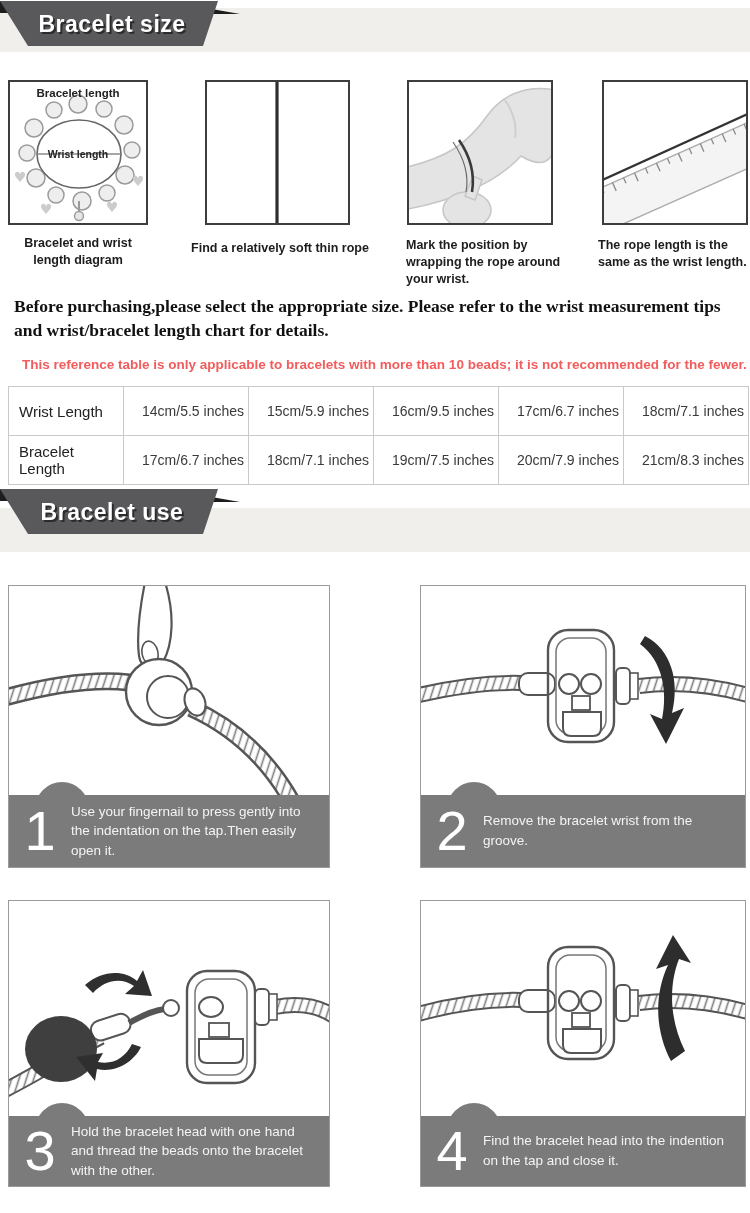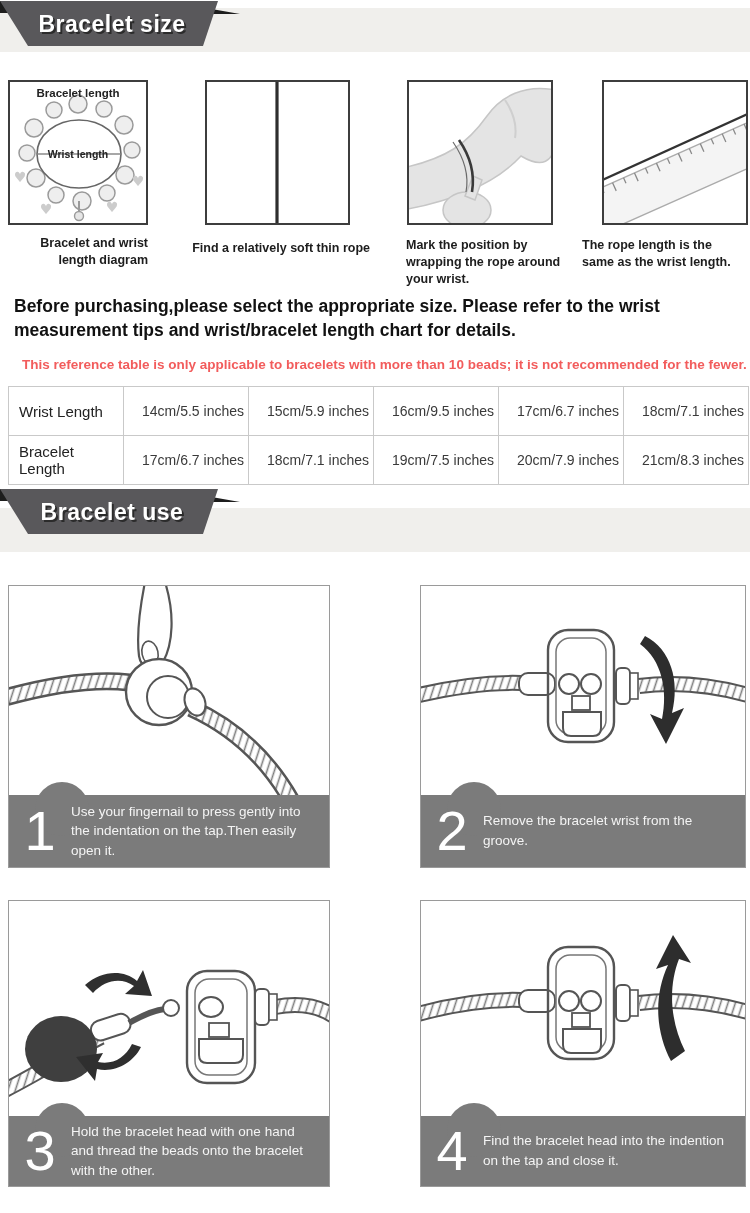--- a/index.html
+++ b/index.html
@@ -18,25 +18,25 @@
     font-size:23px;font-weight:bold;color:#ffffff;letter-spacing:.5px;
     text-shadow:2px 2px 0 rgba(35,35,35,.85);
   }
   
   .pbox{position:absolute;top:80px;height:145px;background:#ffffff;border:2px solid #3d3d3d;box-sizing:border-box;}
   .pbox svg{display:block;}
   .lbl{position:absolute;left:0;right:0;text-align:center;font-weight:bold;color:#222;}
   .lbl-top{top:5px;font-size:11.5px;}
   .lbl-mid{top:66px;font-size:10.5px;}
   .pcap{position:absolute;font-size:12.5px;font-weight:bold;line-height:1.35;color:#1d1d1d;}
-  .pcap.center{text-align:right;}
+  .pcap.center{text-align:center;}
   
   .intro{
     position:absolute;left:14px;top:294px;width:726px;margin:0;
-    font-size:17.5px;font-weight:bold;line-height:1.38;color:#111;
+    font-size:17.5px;font-weight:bold;line-height:1.38;color:#111;font-family:Liberation Serif, serif;
   }
   .warning{
     position:absolute;left:14px;top:349px;width:730px;margin:8px;
     font-size:13.5px;font-weight:bold;color:#f25c5c;
   }
   
   table.size{
     position:absolute;left:8px;top:386px;width:740px;
     border-collapse:collapse;table-layout:fixed;background:#fff;
   }
@@ -132,21 +132,21 @@
       <g transform="rotate(-24 71 86)">
         <rect x="-26" y="74" width="196" height="42" fill="#f4f4f4" stroke="#ababab" stroke-width="1.4"></rect>
         <path d="M-16,74 v9 M-4,74 v6 M8,74 v9 M20,74 v6 M32,74 v9 M44,74 v6 M56,74 v9 M68,74 v6 M80,74 v9 M92,74 v6 M104,74 v9 M116,74 v6 M128,74 v9 M140,74 v6 M152,74 v9" stroke="#8a8a8a" stroke-width="1.3" fill="none"></path>
       </g>
     </svg>
   </div>
 
   <div class="pcap center" style="left:8px;top:235px;width:140px">Bracelet and wrist length diagram</div>
   <div class="pcap center" style="left:190px;top:240px;width:180px">Find a relatively soft thin rope</div>
   <div class="pcap" style="left:406px;top:237px;width:158px">Mark the position by wrapping the rope around your wrist.</div>
-  <div class="pcap" style="left:582px;top:237px;width:150px">The rope length is the same as the wrist length.</div>
+  <div class="pcap" style="left:598px;top:237px;width:150px">The rope length is the same as the wrist length.</div>
 
   <p class="intro">Before purchasing,please select the appropriate size. Please refer to the wrist measurement tips and wrist/bracelet length chart for details.</p>
   <p class="warning">This reference table is only applicable to bracelets with more than 10 beads; it is not recommended for the fewer.</p>
 
   <table class="size">
     <colgroup>
         <col style="width:115px">
         <col style="width:125px">
         <col style="width:125px">
         <col style="width:125px">

